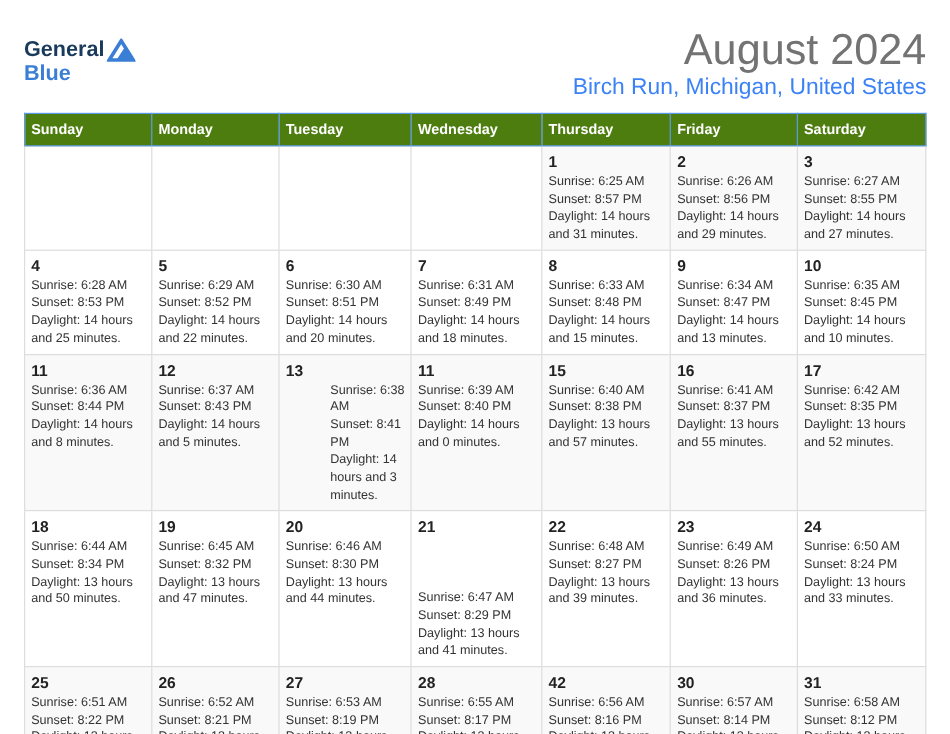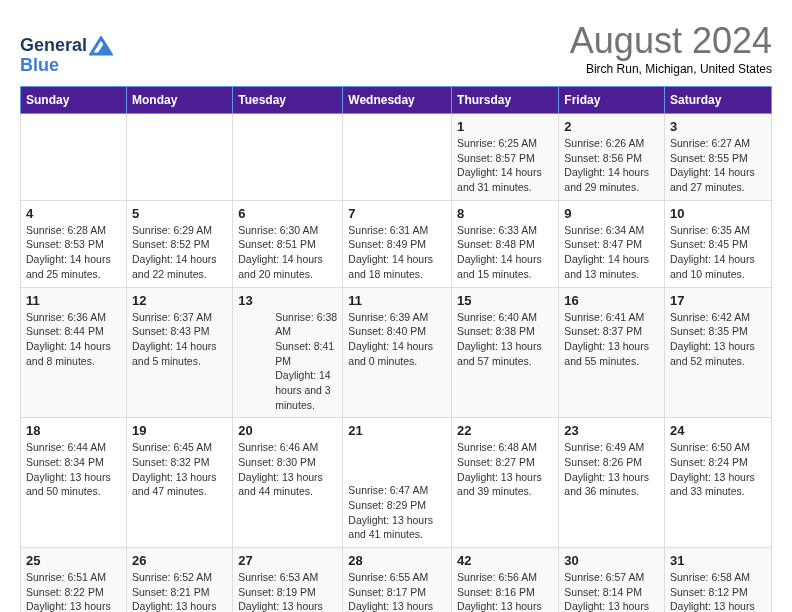--- a/index.html
+++ b/index.html
@@ -6,21 +6,21 @@
     body {
       font-family: Arial, sans-serif;
       background: #fff;
       width: 792px;
       min-height: 612px;
       padding: 20px;
     }
     .header-section {
       display: flex;
       justify-content: space-between;
-      align-items: flex-end;
+      align-items: center;
       margin-bottom: 10px;
     }
     .logo {
       display: flex;
       align-items: center;
     }
     .logo-text {
       font-size: 18px;
       font-weight: bold;
       color: #1a3a5c;
@@ -36,30 +36,30 @@
     }
     .title-section {
       text-align: right;
     }
     .main-title {
       font-size: 36px;
       font-weight: normal;
       color: #737373;
     }
     .subtitle {
-      font-size: 12px;
-      color: #000000;
+      font-size: 19px;
+      color: #3b82f6;
     }
     .calendar {
       width: 100%;
       border-collapse: collapse;
       font-size: 11px;
     }
     .calendar thead tr {
-      background-color: #4c1d95;
+      background-color: #4d7c0f;
       color: #fff;
     }
     .calendar thead th {
       padding: 6px 5px;
       text-align: left;
       font-size: 12px;
       font-weight: bold;
       border: 1px solid #5a9ae5;
     }
     .calendar tbody tr {

